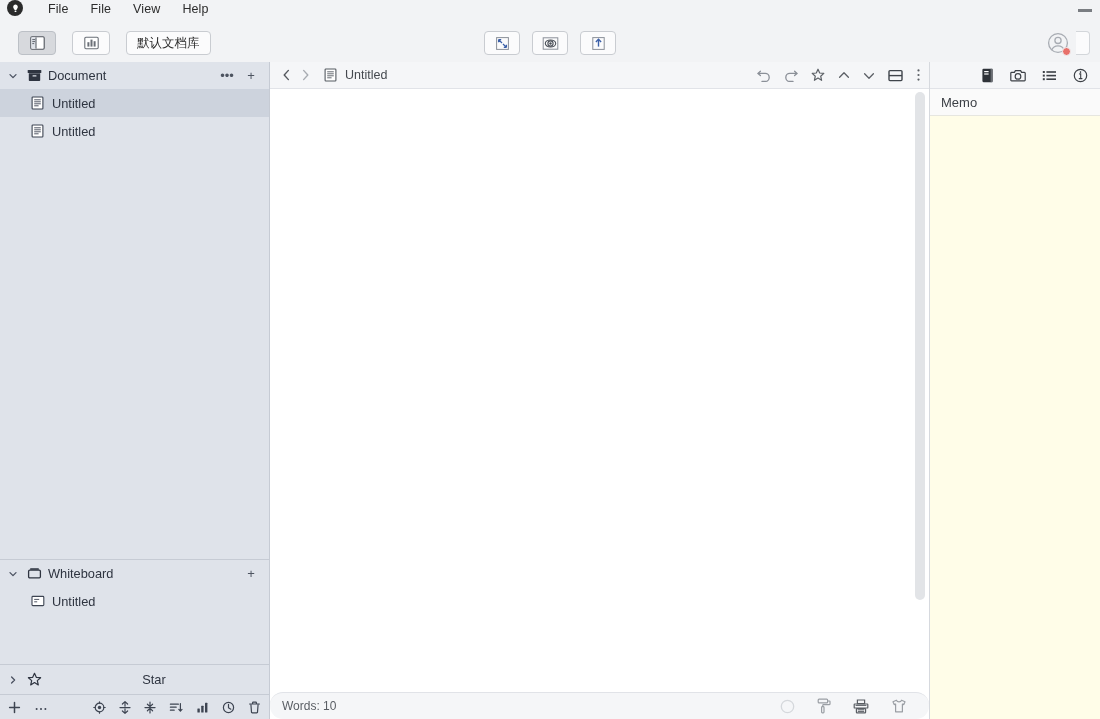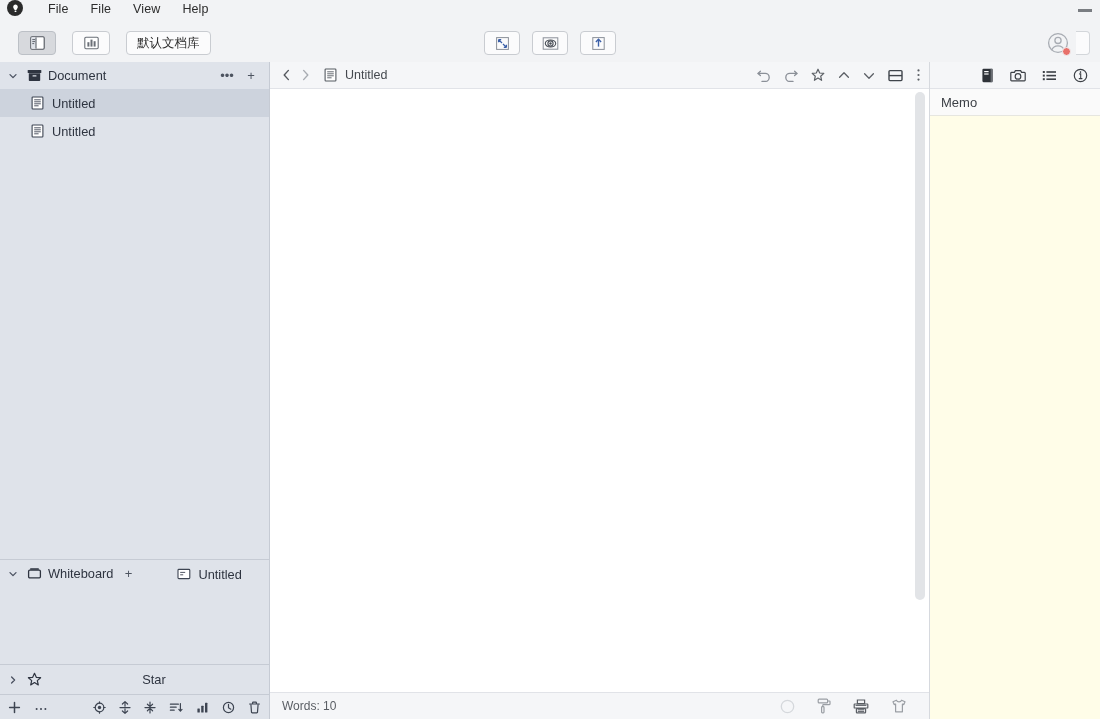--- a/index.html
+++ b/index.html
@@ -121,21 +121,21 @@
   .sb-item {
     height: 28px; display: flex; align-items: center;
     padding-left: 30px; gap: 7px;
     font-size: 12.8px; color: #2e3440;
     cursor: pointer;
   }
   .sb-item.selected { background: #cdd3dd; }
   .sb-item-icon { width: 15px; display:flex; align-items:center; justify-content:center; }
   .sb-group { border-top: 1px solid #c6cbd4; }
   .sb-doc-group { flex: 0 0 auto; }
-  .sb-wb-group { flex: 1 1 auto; display:flex; flex-direction:row; min-height:0; }
+  .sb-wb-group { flex: 1 1 auto; display:flex; flex-direction:column; min-height:0; }
   .sb-star-group { flex: 0 0 auto; text-align: center; }
   .sb-footer {
     height: 25px; flex: 0 0 25px;
     border-top: 1px solid #c6cbd4;
     background: #dfe3ea;
     display: flex; align-items: center;
     padding: 0 8px;
   }
   .sb-f-left { display:flex; align-items:center; gap: 13px; }
   .sb-f-right { margin-left:auto; display:flex; align-items:center; gap: 13px; }
@@ -174,21 +174,21 @@
   }
   .ed-scrollbar {
     position: absolute; right: 4px; top: 3px;
     width: 10px; height: 508px;
     background: #e2e4e7; border-radius: 5px;
     cursor: pointer;
   }
   .ed-status {
     height: 27px; flex: 0 0 27px;
     background: #f5f6f8; border-top: 1px solid #e1e3e8;
-    display: flex; align-items: center; padding: 0 22px 0 12px;
+    display: flex; align-items: center; padding: 0 22px 0 12px; border-radius: 13px;
   }
   .words { font-size: 12px; color: #5a5e64; }
   .st-right { margin-left: auto; display:flex; align-items:center; gap: 22px; color:#9a9ea4; }
   .st-right .s { cursor:pointer; display:flex; align-items:center; }
 
   
   .memo {
     width: 170px; flex: 0 0 170px;
     display: flex; flex-direction: column;
     background: #fffdec;

